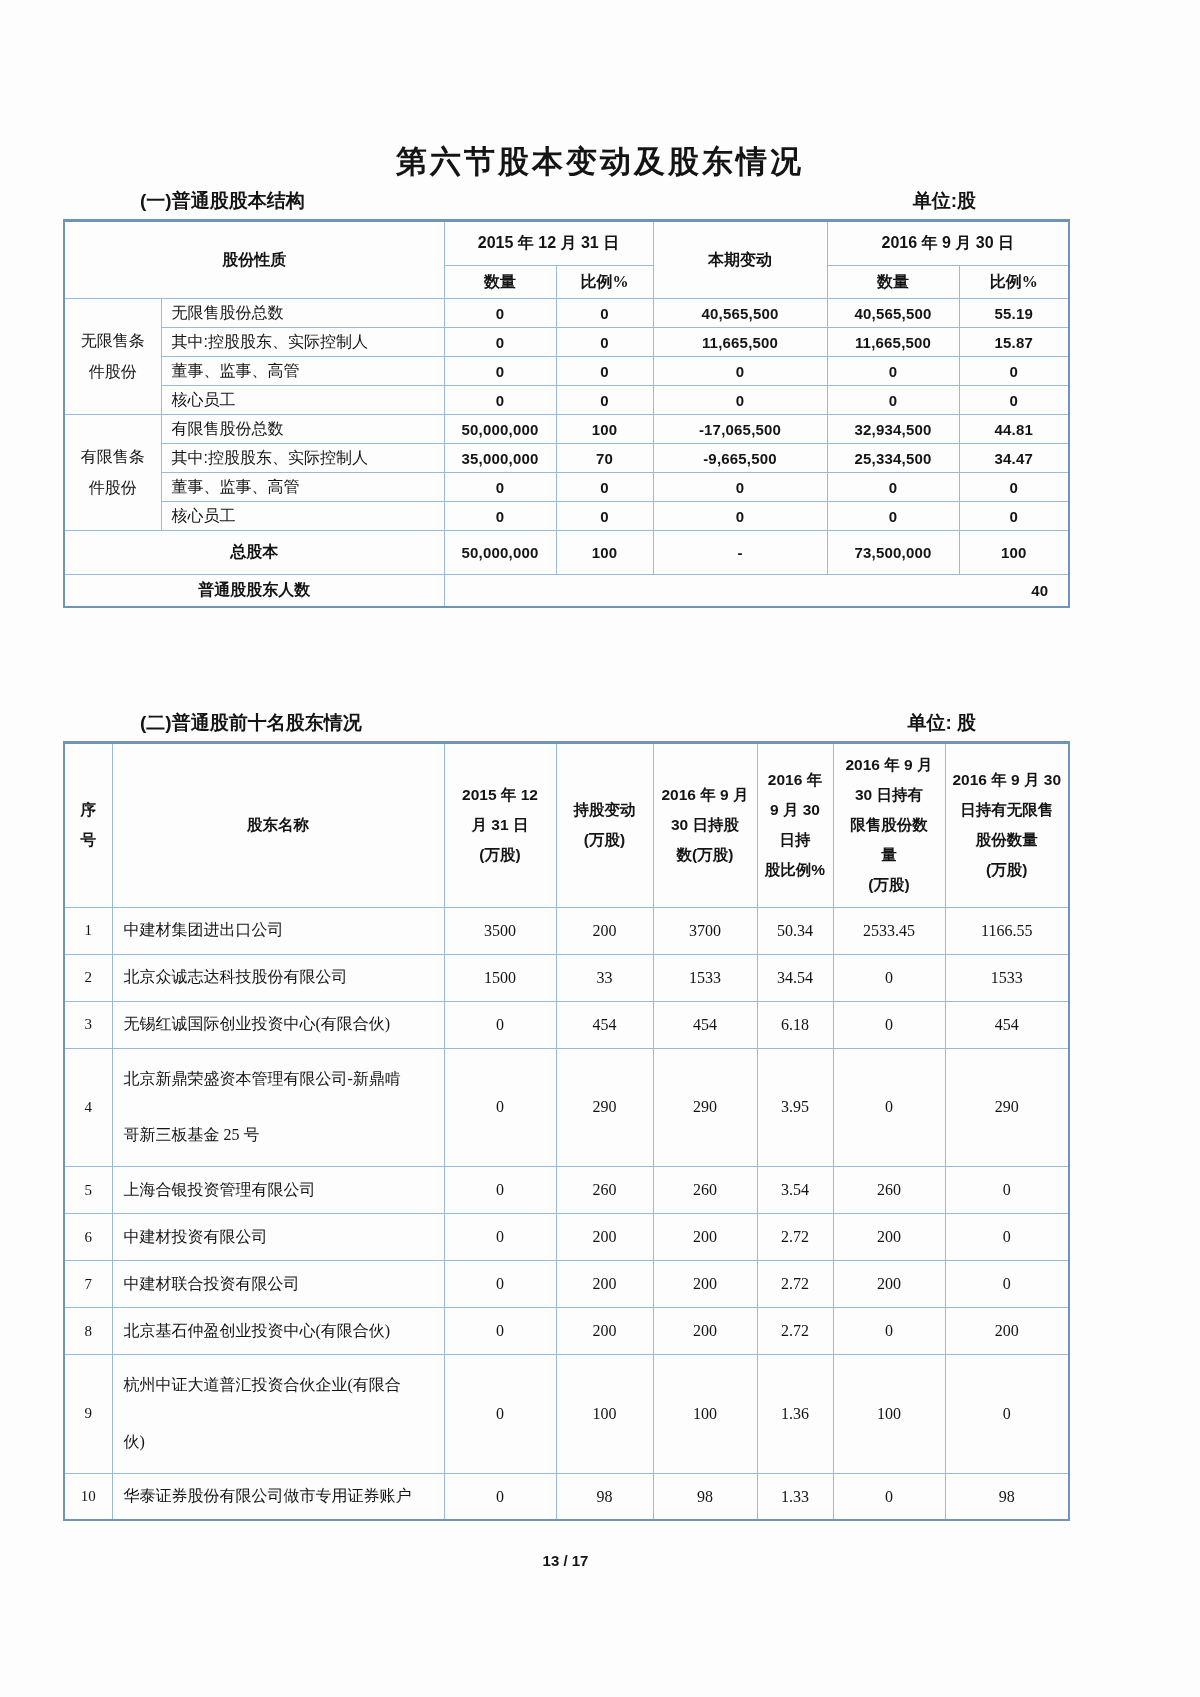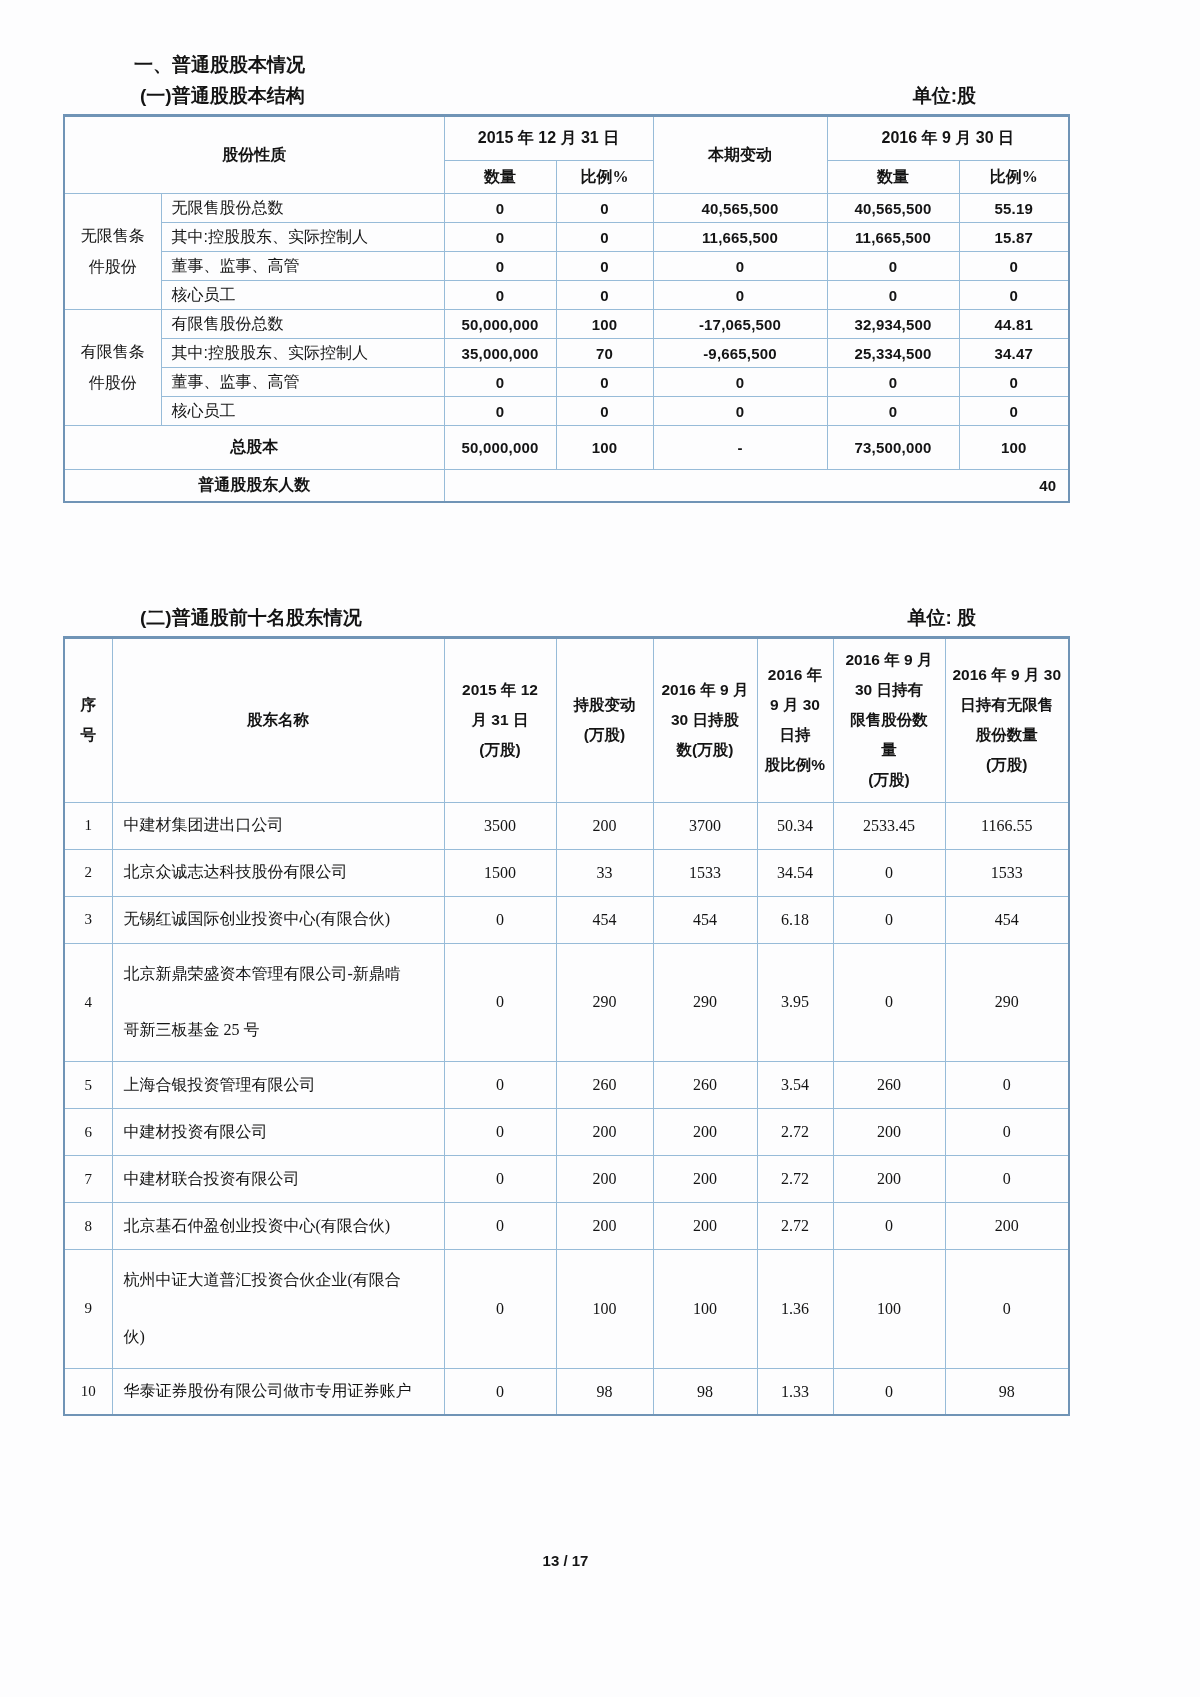--- a/index.html
+++ b/index.html
@@ -56,21 +56,21 @@
   .cap-table thead tr.hrow2 { height: 33px; font-family: Liberation Serif, serif; }
   .cap-table th { font-size: 16px; font-weight: bold; }
   .cap-table tbody tr { height: 29px; }
   .cap-table tr.total-row { height: 44px; }
   .cap-table tr.holders-row { height: 32px; }
   .cap-table .group-cell { white-space: pre-line; font-size: 16px; line-height: 1.9; }
   .cap-table .name-cell { text-align: left; padding-left: 10px; font-size: 16px; }
   .cap-table .num-cell { font-size: 15px; font-weight: 600; letter-spacing: .2px; }
   .cap-table .total-label { font-weight: bold; font-size: 16px; }
   .cap-table .num-cell.plain { font-weight: 600; }
-  .cap-table .holders-value { text-align: right; padding-right: 12px; font-weight: bold; font-size: 15px; margin-top: 17px; }
+  .cap-table .holders-value { text-align: right; padding-right: 20px; font-weight: bold; font-size: 15px; margin-top: 17px; }
   
   .sh-table th {
     font-size: 15.5px;
     font-weight: bold;
     line-height: 1.95;
     white-space: pre-line;
     padding: 6px 4px;
   }
   .sh-table thead tr { height: 136px; }
   .sh-table tbody tr { height: 47px; }
@@ -95,22 +95,22 @@
     text-align: center;
     font-size: 15px;
     font-weight: bold;
   }
 </style>
 </head>
 <body>
 
 <div class="page">
 
-
-  <div class="sec-heading">一、普通股股本情况</div>
+  <h1 class="doc-title">第六节股本变动及股东情况</h1>
+
 
   <div class="sub-row">
     <span>(一)普通股股本结构</span>
     <span>单位:股</span>
   </div>
 
   <table class="cap-table">
     <colgroup>
       <col style="width:97px">
         <col style="width:283px">

